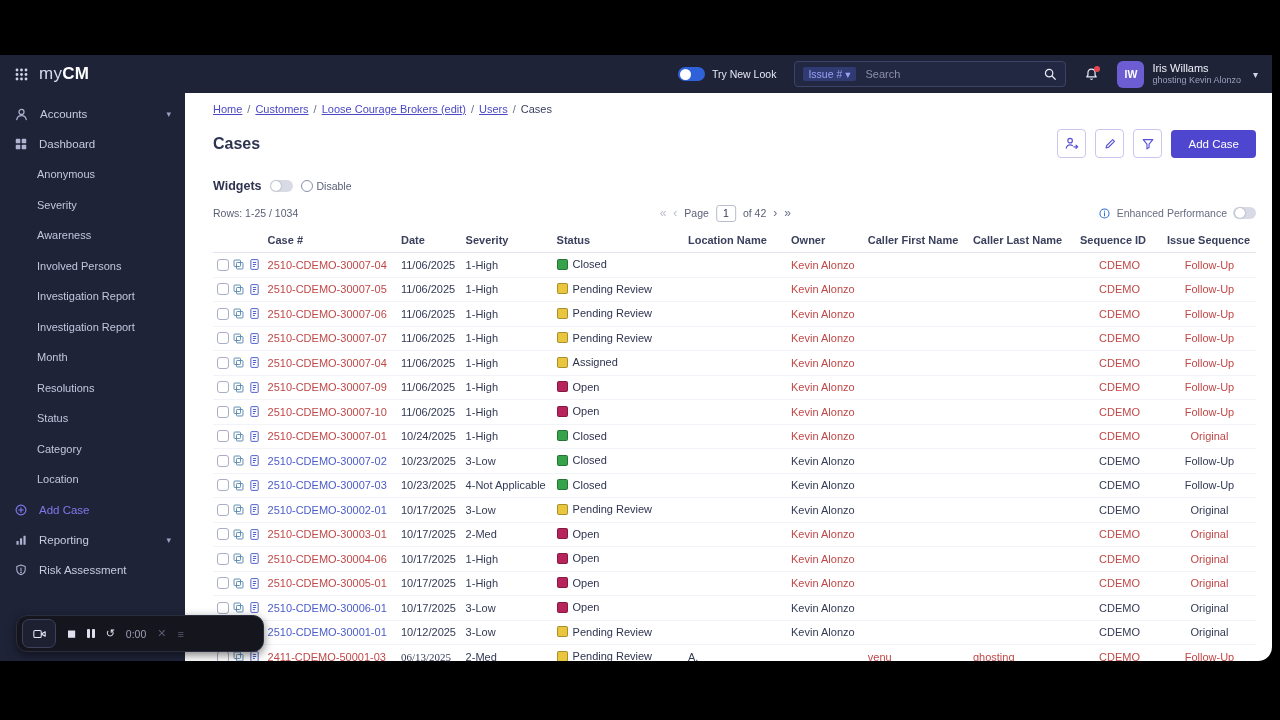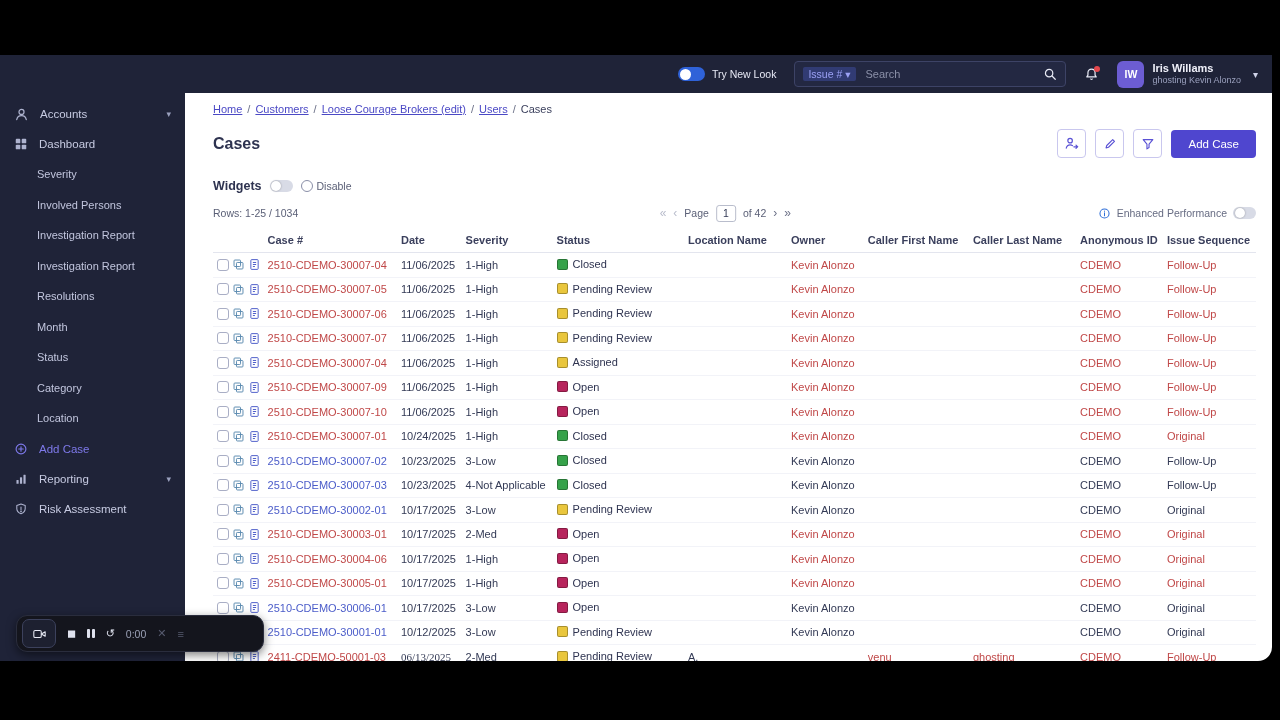--- a/index.html
+++ b/index.html
@@ -23,21 +23,21 @@
     background:rgba(80,100,220,.32);border-radius:2px;padding:1px 5px;cursor:pointer;white-space:nowrap;}
   .searchbox input{flex:1;background:transparent;border:none;outline:none;color:#c6cadd;font-size:11px;min-width:20px;
     font-family:"Liberation Sans",sans-serif;}
   .searchbox input::placeholder{color:#8b90a8;}
   .search-ic{color:#e8eaf5;display:flex;cursor:pointer;}
   .bell{position:relative;color:#e8eaf5;display:flex;cursor:pointer;}
   .bell .dot{position:absolute;top:-1px;right:-1px;width:6px;height:6px;border-radius:50%;background:#e4484d;}
   .userchip{display:flex;align-items:center;gap:8px;cursor:pointer;}
   .avatar{width:27px;height:27px;border-radius:6px;background:#6c5dd3;color:#fff;font-size:10.5px;font-weight:700;
     display:flex;align-items:center;justify-content:center;}
-  .uname{color:#f0f1fa;font-size:11px;line-height:13px;font-weight:bold;}
+  .uname{color:#f0f1fa;font-size:11px;line-height:13px;}
   .usub{color:#9aa0bd;font-size:9px;line-height:11px;}
   .chev-w{color:#cfd3e8;font-size:10px;margin-left:4px;}
   
   .bodyrow{flex:1;display:flex;min-height:0;}
   .sidebar{width:185px;flex:0 0 185px;background:#1f2338;color:#c7cbe2;padding-top:6px;box-sizing:border-box;position:relative;}
   .side-item{height:30px;display:flex;align-items:center;gap:11px;padding:0 14px;font-size:11.5px;cursor:pointer;}
   .side-item .ic{display:flex;color:#aeb3cf;}
   .side-item .chev{margin-left:auto;font-size:9px;color:#9aa0bd;}
   .side-item.active{background:rgba(255,255,255,.055);color:#fff;}
   .side-item.accent{color:#7e79ea;}
@@ -72,21 +72,21 @@
   .pg-input{width:20px;height:17px;border:1px solid #b9bdcc;border-radius:3px;text-align:center;font-size:10.5px;color:#333a55;
     font-family:"Liberation Sans",sans-serif;box-sizing:border-box;padding:0;}
   .perf{margin-left:auto;display:flex;align-items:center;gap:6px;}
   .perf .ic{color:#2f6fd8;display:flex;}
   .perf-label{color:#666b82;font-size:10.5px;}
   
   table.cases{margin-top:4px;width:100%;border-collapse:collapse;table-layout:fixed;font-size:11px;}
   table.cases th{text-align:left;font-weight:700;color:#3a3f5c;font-size:11px;padding:7px 4px 6px 4px;
     border-bottom:1px solid #e3e5ee;white-space:nowrap;overflow:hidden;cursor:pointer;}
   table.cases td{padding:5px 4px;border-bottom:1px solid #f2f3f8;color:#333a55;white-space:nowrap;overflow:hidden;height:13px;}
-  th.c,td.c{}
+  th.c,td.c{text-align:center;}
   .ctrls{display:flex;align-items:center;gap:3px;}
   .rowcheck{appearance:none;-webkit-appearance:none;width:12px;height:12px;border:1px solid #a9aec5;border-radius:3px;
     background:#fff;margin:0;cursor:pointer;flex:0 0 auto;}
   .row-ic{display:flex;cursor:pointer;}
   .badge{display:inline-flex;align-items:center;gap:5px;}
   .badge .sq{width:9px;height:9px;border-radius:2px;border:1px solid rgba(0,0,0,.28);flex:0 0 auto;}
   
   .recorder{position:absolute;left:16px;bottom:9px;width:248px;height:37px;background:#14151d;border:1px solid #2a2d3d;
     border-radius:11px;display:flex;align-items:center;gap:11px;padding:0 12px 0 5px;box-sizing:border-box;
     box-shadow:0 3px 10px rgba(0,0,0,.5);z-index:5;}
@@ -98,20 +98,36 @@
   .rec-time{color:#9aa0b5;font-size:10.5px;}
   .rec-dim{color:#565a6e;font-size:11px;cursor:pointer;}
   svg{display:block;}
 </style>
 </head>
 <body>
 
 <div class="stage">
 
   <div class="topbar">
+    <div class="logo-zone">
+      <span class="apps-btn">
+          <svg width="15" height="15" viewBox="0 0 16 16" fill="currentColor">
+            <circle cx="3.2" cy="3.2" r="1.5"></circle>
+            <circle cx="8" cy="3.2" r="1.5"></circle>
+            <circle cx="12.8" cy="3.2" r="1.5"></circle>
+            <circle cx="3.2" cy="8" r="1.5"></circle>
+            <circle cx="8" cy="8" r="1.5"></circle>
+            <circle cx="12.8" cy="8" r="1.5"></circle>
+            <circle cx="3.2" cy="12.8" r="1.5"></circle>
+            <circle cx="8" cy="12.8" r="1.5"></circle>
+            <circle cx="12.8" cy="12.8" r="1.5"></circle>
+          </svg>
+        </span>
+      <span class="logo"><span class="lp">my</span><span class="ls">CM</span></span>
+    </div>
     <div class="topbar-right">
       <div class="tnl">
         <span class="pill">
             <span class="knob"></span>
           </span>
         <span class="tnl-label">Try New Look</span>
       </div>
       <div class="searchbox">
         <span class="issue-filter">
             <span>Issue #</span>
@@ -161,36 +177,42 @@
               <svg width="14" height="14" viewBox="0 0 16 16" fill="currentColor">
                 <rect x="2" y="2" width="5.2" height="5.2" rx="1"></rect>
                 <rect x="8.8" y="2" width="5.2" height="5.2" rx="1"></rect>
                 <rect x="2" y="8.8" width="5.2" height="5.2" rx="1"></rect>
                 <rect x="8.8" y="8.8" width="5.2" height="5.2" rx="1"></rect>
               </svg>
             </span>
             <span>Dashboard</span>
           </div>
           <div class="side-sub">
+            <span>Anonymous</span>
+          </div>
+          <div class="side-sub">
             <span>Severity</span>
           </div>
           <div class="side-sub">
+            <span>Awareness</span>
+          </div>
+          <div class="side-sub">
             <span>Involved Persons</span>
           </div>
           <div class="side-sub">
             <span>Investigation Report</span>
           </div>
           <div class="side-sub">
             <span>Investigation Report</span>
           </div>
           <div class="side-sub">
+            <span>Month</span>
+          </div>
+          <div class="side-sub">
             <span>Resolutions</span>
-          </div>
-          <div class="side-sub">
-            <span>Month</span>
           </div>
           <div class="side-sub">
             <span>Status</span>
           </div>
           <div class="side-sub">
             <span>Category</span>
           </div>
           <div class="side-sub">
             <span>Location</span>
           </div>
@@ -325,21 +347,21 @@
               <tr id="table-head-row">
                 <th></th>
                 <th>Case #</th>
                 <th>Date</th>
                 <th>Severity</th>
                 <th>Status</th>
                 <th>Location Name</th>
                 <th>Owner</th>
                 <th>Caller First Name</th>
                 <th>Caller Last Name</th>
-                <th class="c">Anonymous ID</th>
+                <th class="c">Sequence ID</th>
                 <th class="c">Issue Sequence</th>
               </tr>
             </thead>
           <tbody id="table-body">
               <tr>
                 <td>
                   <span class="ctrls">
                     <input type="checkbox" class="rowcheck" style="">
                     <span class="row-ic" style="color: rgb(91, 139, 176);">
                       <svg width="13" height="13" viewBox="0 0 16 16" fill="none" stroke="currentColor" stroke-width="1.2">

